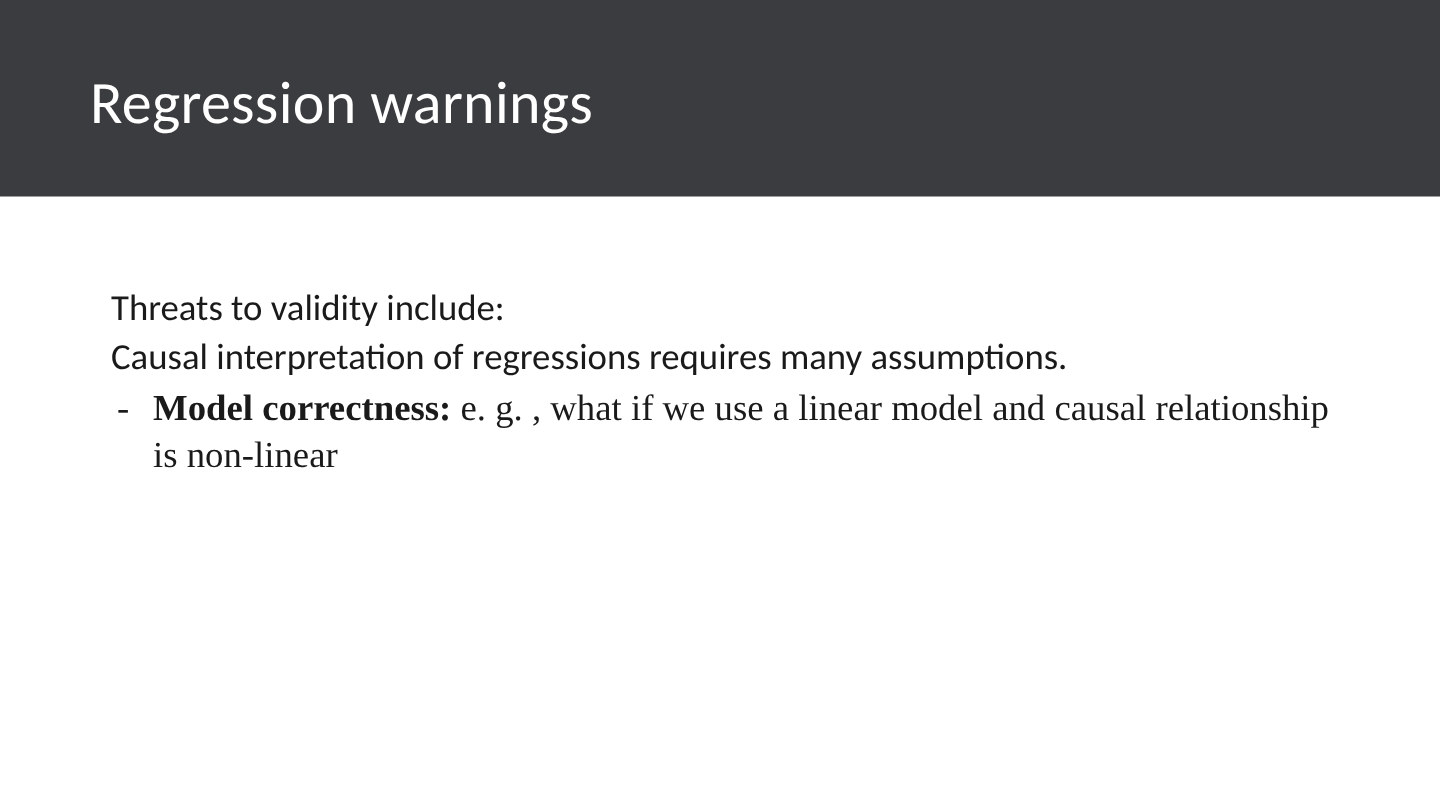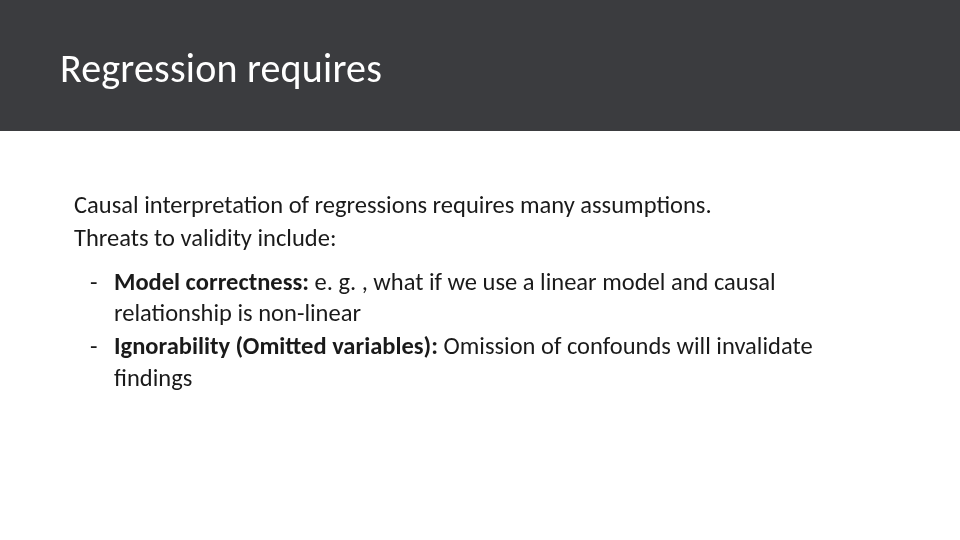--- a/index.html
+++ b/index.html
@@ -40,23 +40,24 @@
     right: 74px;
     top: 190px;
     font-size: 24.5px;
     line-height: 1.28;
     color: #1a1a1a;
   }
   .body p {
     margin: 0 0 2px 0;
   }
   .bullets {
-    margin: 12px;
+    margin: 0;
     padding: 0;
     list-style: none;
+    font-family: Liberation Serif, serif;
   }
   .bullets li {
     position: relative;
     padding-left: 28px;
     margin: 0 0 2px 0;
   }
   .bullets li::before {
     content: "-";
     position: absolute;
     left: 4px;
@@ -65,30 +66,27 @@
   .term {
     font-weight: 700;
   }
 </style>
 </head>
 <body>
 
 <div class="slide">
 
   <div class="title-band">
-    <div class="title-text">Regression requires</div>
+    <div class="title-text">Regression warnings</div>
   </div>
 
   <div class="body">
+    <p>Threats to validity include:</p>
     <p>Causal interpretation of regressions requires many assumptions.</p>
-    <p>Threats to validity include:</p>
 
     <ul class="bullets">
       <li>
         <span class="term">Model correctness:</span><span> e. g. , what if we use a linear model and causal relationship is non-linear</span>
-      </li>
-      <li>
-        <span class="term">Ignorability (Omitted variables):</span><span> Omission of confounds will invalidate findings</span>
       </li>
     </ul>
   </div>
 
 </div>
 
 </body></html>

